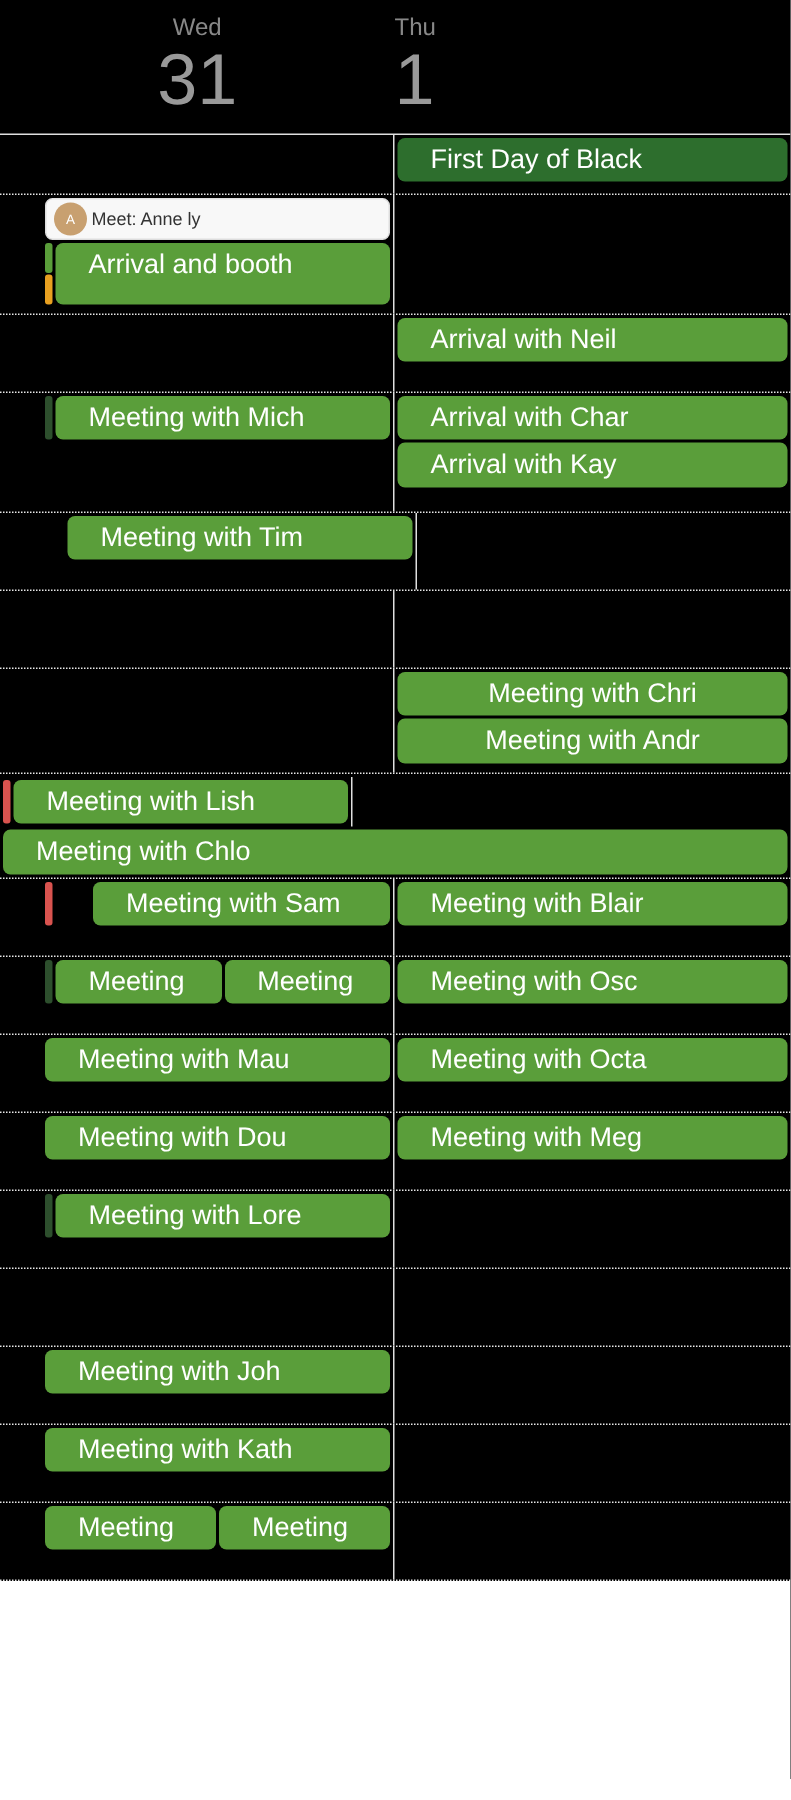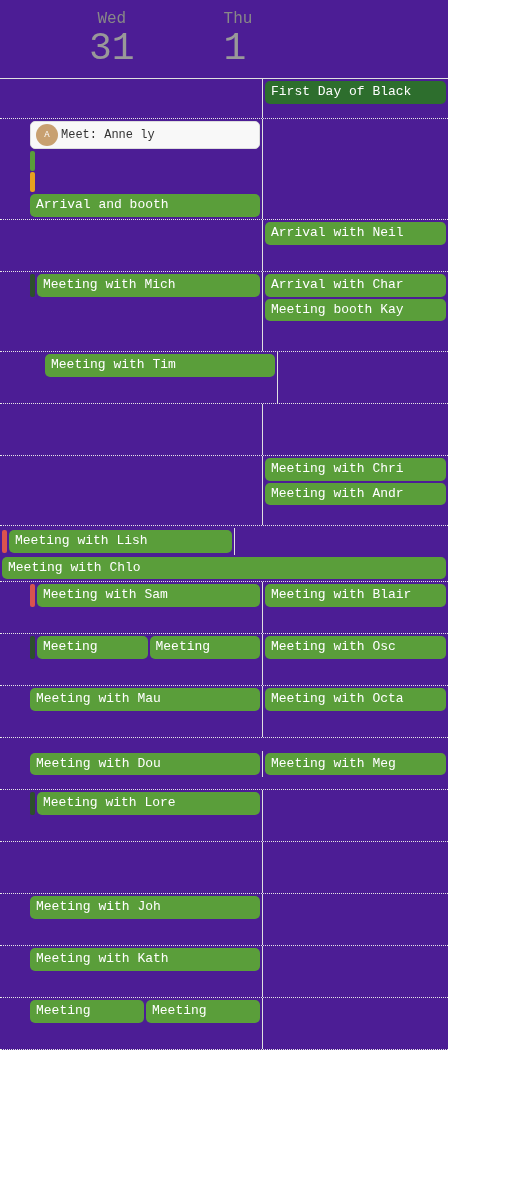--- a/index.html
+++ b/index.html
@@ -5,23 +5,22 @@
     * { box-sizing: border-box; margin: 0; padding: 0; }
     body {
       font-family: -apple-system, BlinkMacSystemFont, 'Helvetica Neue', Arial, sans-serif;
       background: #ffffff;
       width: 527px;
       min-height: 1200px;
       overflow-x: hidden;
     }
 
     .calendar-container {
-      width: 448px;
-      background: #4c1d95;
-      font-family: Liberation Mono, monospace;
+      width: 527px;
+      background: #000000;
     }
 
     
     .header-row {
       display: flex;
       border-bottom: 1px solid #e0e0e0;
       padding-bottom: 8px;
       padding-top: 10px;
     }
     .day-col-left {
@@ -31,21 +30,21 @@
     .day-col-right {
       width: 264px;
       text-align: left;
     }
     .day-name {
       font-size: 16px;
       color: #888;
       font-weight: 400;
     }
     .day-number {
-      font-size: 38px;
+      font-size: 48px;
       color: #999;
       font-weight: 300;
       line-height: 1.1;
     }
 
     
     .grid-area {
       display: flex;
       flex-direction: column;
       position: relative;
@@ -86,22 +85,22 @@
     .right-cell {
       flex: 1;
       padding: 2px 2px;
       display: flex;
       flex-direction: column;
       gap: 2px;
     }
 
     .event {
       border-radius: 5px;
-      padding: 3px 6px;
-      font-size: 13px;
+      padding: 3px 22px;
+      font-size: 18px;
       font-weight: 500;
       color: #fff;
       line-height: 1.3;
       cursor: pointer;
     }
     .event-green {
       background-color: #5a9e3a;
     }
     .event-dark-green {
       background-color: #2d6e2d;
@@ -164,21 +163,21 @@
     <div class="time-row" style="min-height:80px;">
       <div class="time-label-col">
         <span class="time-label"></span>
       </div>
       <div class="left-cell">
         <div style="display:flex;flex-direction:column;gap:2px;width:100%;">
           <div class="meet-anne-row">
             <span class="avatar-circle">A</span>
             <span>Meet: Anne ly</span>
           </div>
-          <div style="display:flex;flex-direction:column;align-items:stretch;gap:2px;">
+          <div style="display:flex;flex-direction:row;align-items:stretch;gap:2px;">
             <div style="display:flex;flex-direction:column;gap:1px;">
               <div style="width:5px;height:20px;border-radius:2px;background:#5a9e3a;"></div>
               <div style="width:5px;height:20px;border-radius:2px;background:#e8a020;"></div>
             </div>
             <div class="event event-green" style="flex:1;">Arrival and booth</div>
           </div>
         </div>
       </div>
       <div class="right-cell"></div>
     </div>
@@ -198,21 +197,21 @@
           <span class="time-label"></span>
         </div>
       <div class="left-cell">
         <div style="display:flex;flex-direction:row;gap:2px;align-items:stretch;">
           <div style="width:5px;border-radius:2px;background:#2d4f2d;"></div>
           <div class="event event-green" style="flex:1;">Meeting with Mich</div>
         </div>
       </div>
       <div class="right-cell">
         <div class="event event-green">Arrival with Char</div>
-        <div class="event event-green">Meeting booth Kay</div>
+        <div class="event event-green">Arrival with Kay</div>
       </div>
     </div>
 
     <div class="time-row" style="min-height:52px;gap:15px;">
       <div class="time-label-col">
           <span class="time-label"></span>
         </div>
       <div class="left-cell">
         <div class="event event-green">Meeting with Tim</div>
       </div>
@@ -220,21 +219,21 @@
     </div>
 
     <div class="time-row" style="min-height:52px;">
       <div class="time-label-col">
           <span class="time-label"></span>
         </div>
       <div class="left-cell"></div>
       <div class="right-cell"></div>
     </div>
 
-    <div class="time-row" style="min-height:70px;">
+    <div class="time-row" style="min-height:70px;text-align:center;">
       <div class="time-label-col">
           <span class="time-label"></span>
         </div>
       <div class="left-cell"></div>
       <div class="right-cell">
         <div class="event event-green">Meeting with Chri</div>
         <div class="event event-green">Meeting with Andr</div>
       </div>
     </div>
 
@@ -253,21 +252,21 @@
       </div>
     </div>
 
     <div class="time-row" style="min-height:52px;">
       <div class="time-label-col">
           <span class="time-label"></span>
         </div>
       <div class="left-cell">
         <div style="display:flex;flex-direction:row;gap:2px;align-items:stretch;">
           <div style="width:5px;border-radius:2px;background:#d9534f;"></div>
-          <div class="event event-green" style="flex:1;">Meeting with Sam</div>
+          <div class="event event-green" style="flex:1;margin-left:25px;">Meeting with Sam</div>
         </div>
       </div>
       <div class="right-cell">
         <div class="event event-green">Meeting with Blair</div>
       </div>
     </div>
 
     <div class="time-row" style="min-height:52px;">
       <div class="time-label-col">
           <span class="time-label"></span>
@@ -291,21 +290,21 @@
           <span class="time-label"></span>
         </div>
       <div class="left-cell">
         <div class="event event-green">Meeting with Mau</div>
       </div>
       <div class="right-cell">
         <div class="event event-green">Meeting with Octa</div>
       </div>
     </div>
 
-    <div class="time-row" style="min-height:52px;align-items:center;">
+    <div class="time-row" style="min-height:52px;">
       <div class="time-label-col">
           <span class="time-label"></span>
         </div>
       <div class="left-cell">
         <div class="event event-green">Meeting with Dou</div>
       </div>
       <div class="right-cell">
         <div class="event event-green">Meeting with Meg</div>
       </div>
     </div>

